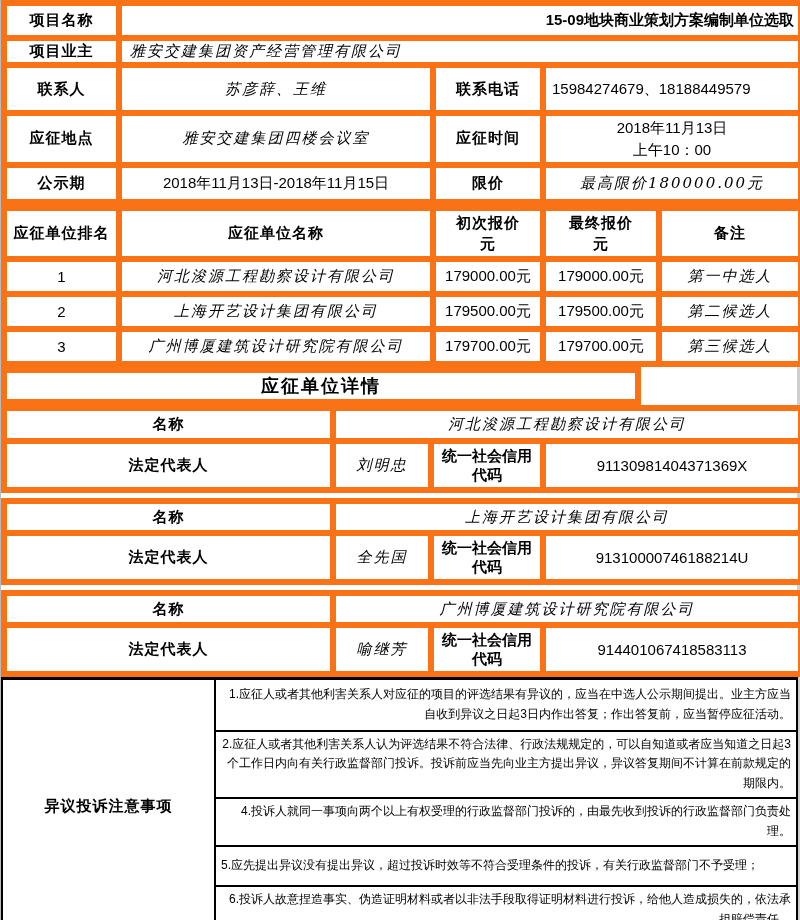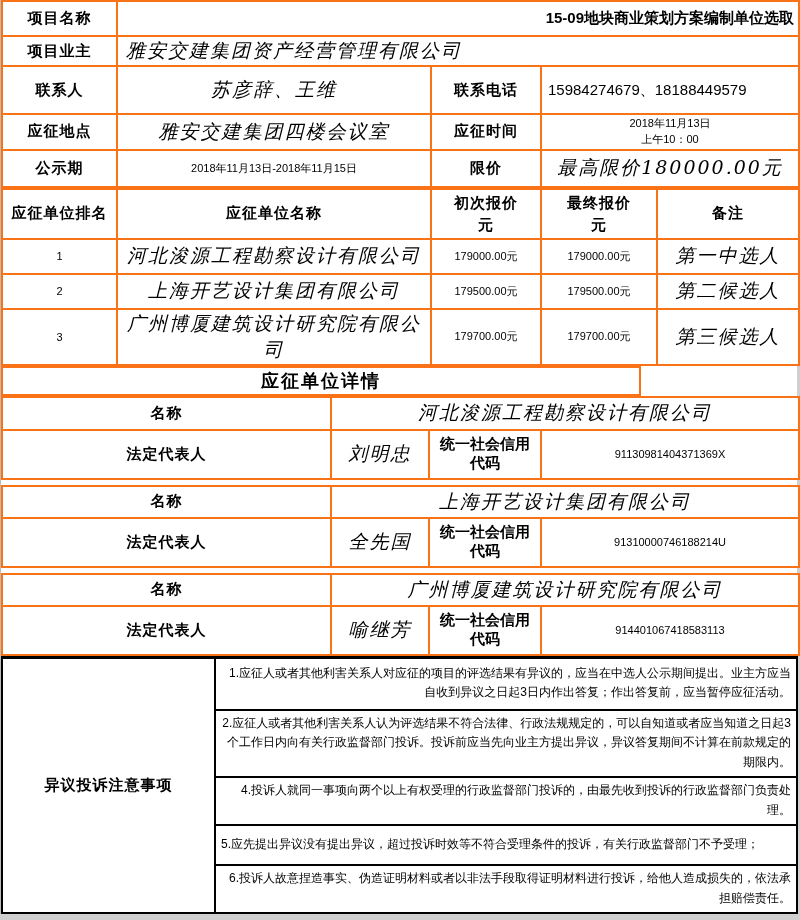--- a/index.html
+++ b/index.html
@@ -16,46 +16,46 @@
     border-left:1px solid #bbb;
     box-sizing:border-box;
   }
   table{
     border-collapse:collapse;
     table-layout:fixed;
     width:640px;
     background:#fff;
   }
   td{
-    border:2px solid #f97316;
+    border:6px solid #f97316;
     padding:1px 4px;
     text-align:center;
     vertical-align:middle;
     overflow:hidden;
     box-sizing:border-box;
   }
   .lbl{
     font-weight:bold;
     font-size:15px;
     letter-spacing:1px;
   }
   .boldval{
     font-weight:bold;
     font-size:15px;
     text-align:right;
     padding-left:8px;
   }
   .kai{
     font-family:"DejaVu Serif",serif;
     font-style:italic;
-    font-size:19px;
+    font-size:15px;
     letter-spacing:2px;
   }
   .num{
-    font-size:11px;
+    font-size:15px;
     letter-spacing:0px;
   }
   .numleft{
     font-size:15px;
     text-align:left;
     padding-left:6px;
     border-radius:7px;
   }
   .left{text-align:left;padding-left:8px;}
   .section-title{

